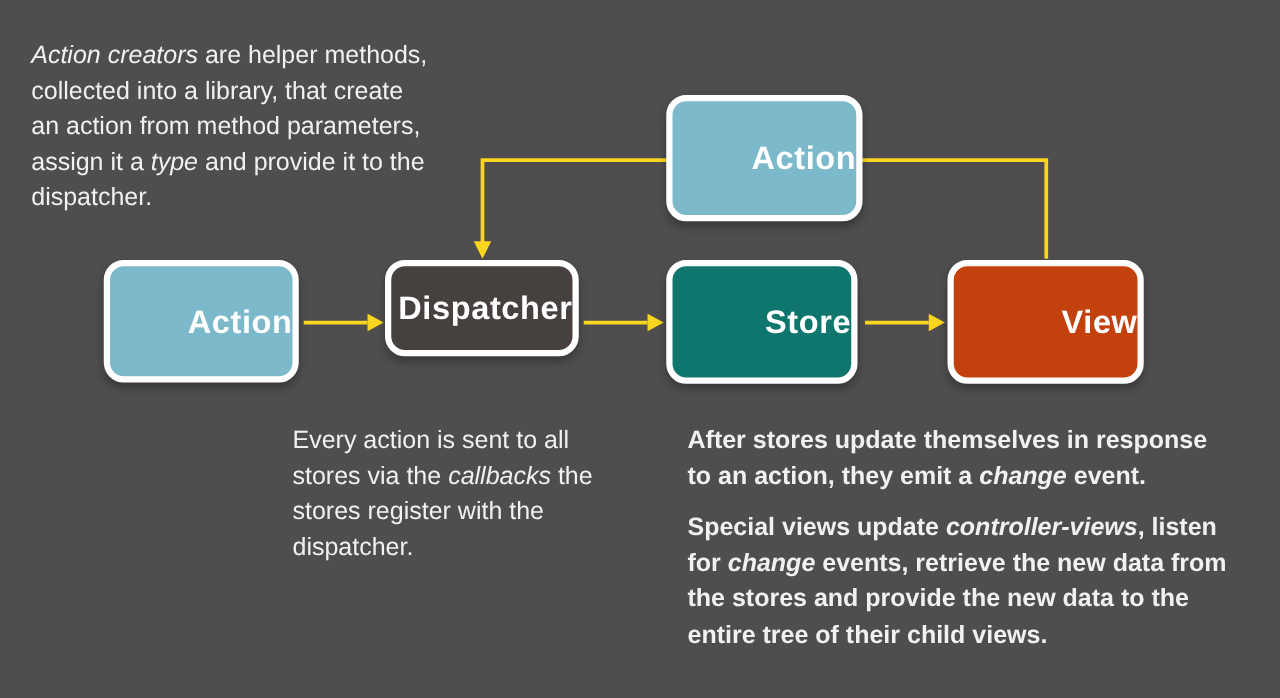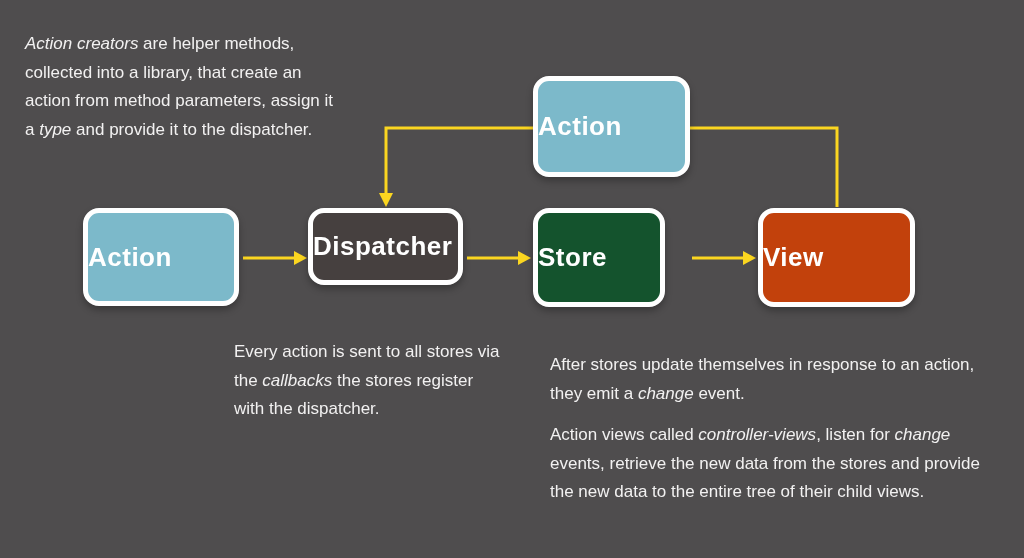--- a/index.html
+++ b/index.html
@@ -20,45 +20,45 @@
     pointer-events: none;
   }
   .node {
     position: absolute;
     z-index: 2;
     border: 5px solid #FFFFFF;
     border-radius: 16px;
     box-sizing: border-box;
     display: flex;
     align-items: center;
-    justify-content: flex-start;
+    justify-content: flex-end;
     color: #FFFFFF;
     font-size: 26px;
     font-weight: bold;
     box-shadow: 0 4px 7px rgba(0,0,0,0.28);
     letter-spacing: 0.5px;
   }
   .node-action-top { left: 533px; top: 76px;  width: 157px; height: 101px; background: #7CB9CA; }
   .node-action     { left: 83px;  top: 208px; width: 156px; height: 98px;  background: #7CB9CA; }
   .node-dispatcher { left: 308px; top: 208px; width: 155px; height: 77px;  background: #46403F; }
-  .node-store      { left: 533px; top: 208px; width: 132px; height: 99px;  background: #14532d; }
+  .node-store      { left: 533px; top: 208px; width: 153px; height: 99px;  background: #0f766e; }
   .node-view       { left: 758px; top: 208px; width: 157px; height: 99px;  background: #c2410c; }
   .note {
     position: absolute;
     z-index: 2;
     color: #F2F1F1;
-    font-size: 17px;
+    font-size: 20px;
     line-height: 28.5px;
     margin: 0;
   }
   .note .it { font-style: italic; }
   .note-intro      { left: 25px;  top: 30px;  width: 322px; }
   .note-dispatcher { left: 234px; top: 338px; width: 270px; }
   .note-store      { left: 550px; top: 338px; width: 440px; }
-  .note-store p    { margin: 13px 0 13px 0; }
+  .note-store p    { margin: 0 0 13px 0; font-weight: bold; }
 </style>
 </head>
 <body>
 
 <div class="stage">
 
   <svg class="arrows" width="1024" height="558" viewBox="0 0 1024 558">
 
     <g>
       <line x1="243" y1="258" x2="294" y2="258" stroke="#FBD620" stroke-width="3"></line>
@@ -100,16 +100,16 @@
   <div class="node node-view">
     <span>View</span>
   </div>
 
   <p class="note note-intro"><span class="it">Action creators</span><span> are helper methods, collected into a library, that create an action from method parameters, assign it a </span><span class="it">type</span><span> and provide it to the dispatcher.</span></p>
 
   <p class="note note-dispatcher"><span>Every action is sent to all stores via the </span><span class="it">callbacks</span><span> the stores register with the dispatcher.</span></p>
 
   <div class="note note-store">
     <p><span>After stores update themselves in response to an action, they emit a </span><span class="it">change</span><span> event.</span></p>
-    <p><span>Action views called </span><span class="it">controller-views</span><span>, listen for </span><span class="it">change</span><span> events, retrieve the new data from the stores and provide the new data to the entire tree of their child views.</span></p>
+    <p><span>Special views update </span><span class="it">controller-views</span><span>, listen for </span><span class="it">change</span><span> events, retrieve the new data from the stores and provide the new data to the entire tree of their child views.</span></p>
   </div>
 
 </div>
 
 </body></html>

